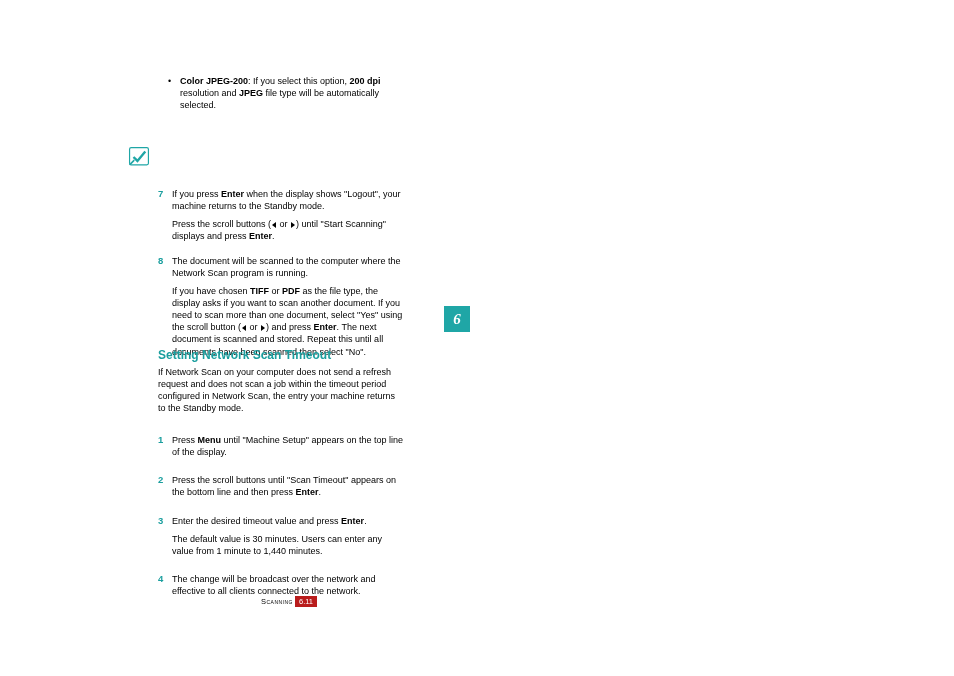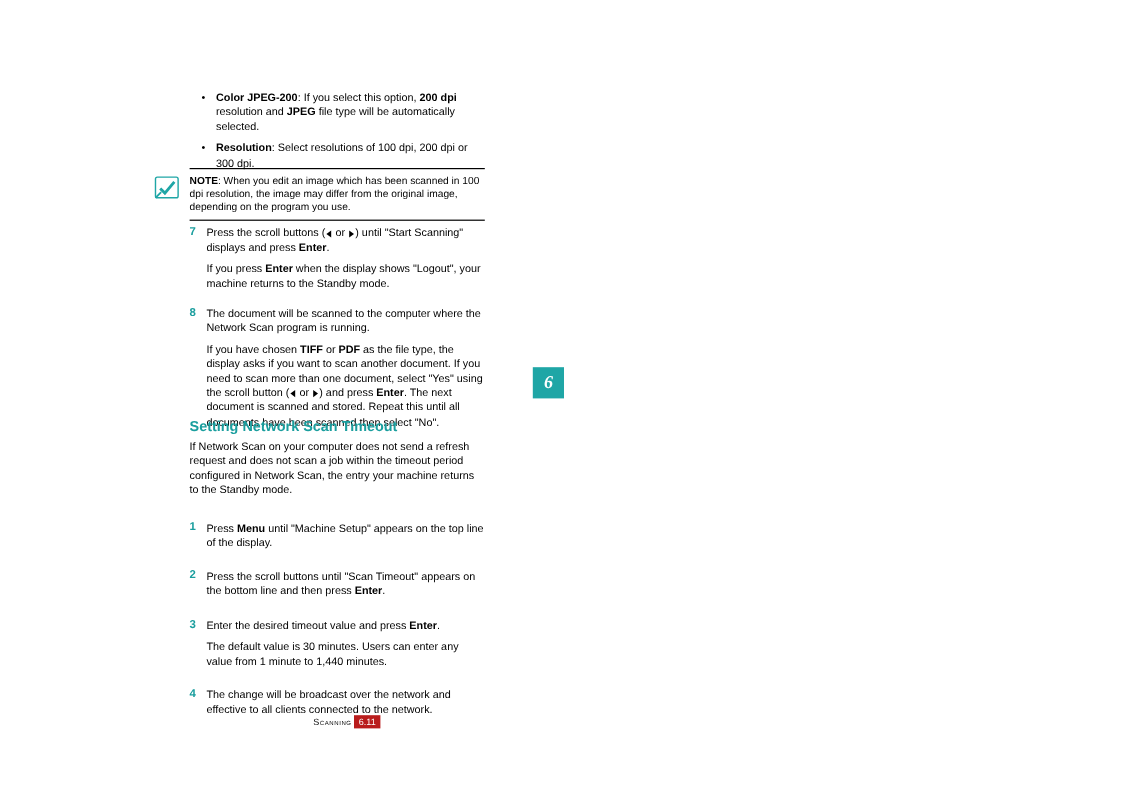--- a/index.html
+++ b/index.html
@@ -137,44 +137,38 @@
 </head>
 <body>
 
 <div class="page">
 
   <div class="col">
     <div class="bullet-list">
       <div class="bullet-item">
         <b>Color JPEG-200</b><span>: If you select this option, </span><b>200 dpi</b><span> resolution and </span><b>JPEG</b><span> file type will be automatically selected.</span>
       </div>
-      <div class="bullet-item">
-        <b>Resolution</b><span>: Select resolutions of 100 dpi, 200 dpi or 300 dpi.</span>
-      </div>
     </div>
   </div>
 
   <div class="note-icon">
     <svg viewBox="0 0 28 28">
       <rect x="2" y="2" width="24" height="22" rx="2" fill="#fff" stroke="#1fa6a6" stroke-width="1.5"></rect>
       <path d="M7 14 L12 19 L22 7" fill="none" stroke="#1fa6a6" stroke-width="3"></path>
       <path d="M2 24 L8 18" stroke="#1fa6a6" stroke-width="2"></path>
     </svg>
   </div>
 
-  <div class="note-block">
-    <b>NOTE</b><span>: When you edit an image which has been scanned in 100 dpi resolution, the image may differ from the original image, depending on the program you use.</span>
-  </div>
 
   <div class="steps-block-1">
     <div class="step-row">
       <div class="step-num">7</div>
       <div class="step-body">
+        <p><span>If you press </span><b>Enter</b><span> when the display shows "Logout", your machine returns to the Standby mode.</span></p>
         <p><span>Press the scroll buttons (</span><span class="arrow-left"></span><span> or </span><span class="arrow-right"></span><span>) until "Start Scanning" displays and press </span><b>Enter</b><span>.</span></p>
-        <p><span>If you press </span><b>Enter</b><span> when the display shows "Logout", your machine returns to the Standby mode.</span></p>
       </div>
     </div>
     <div class="step-row">
       <div class="step-num">8</div>
       <div class="step-body">
         <p>The document will be scanned to the computer where the Network Scan program is running.</p>
         <p><span>If you have chosen </span><b>TIFF</b><span> or </span><b>PDF</b><span> as the file type, the display asks if you want to scan another document. If you need to scan more than one document, select "Yes" using the scroll button (</span><span class="arrow-left"></span><span> or </span><span class="arrow-right"></span><span>) and press </span><b>Enter</b><span>. The next document is scanned and stored. Repeat this until all documents have been scanned then select "No".</span></p>
       </div>
     </div>
   </div>

